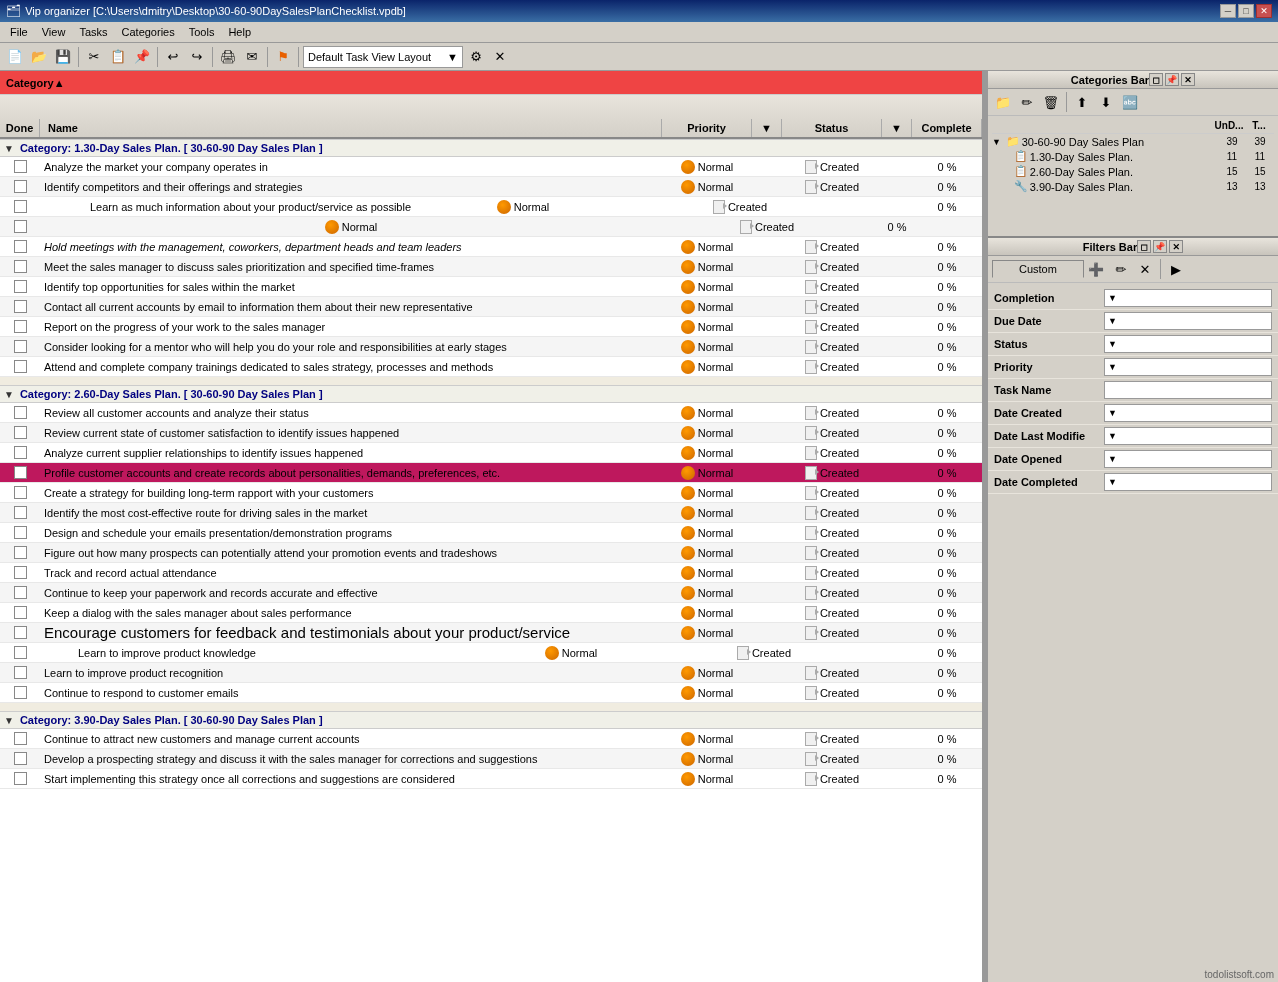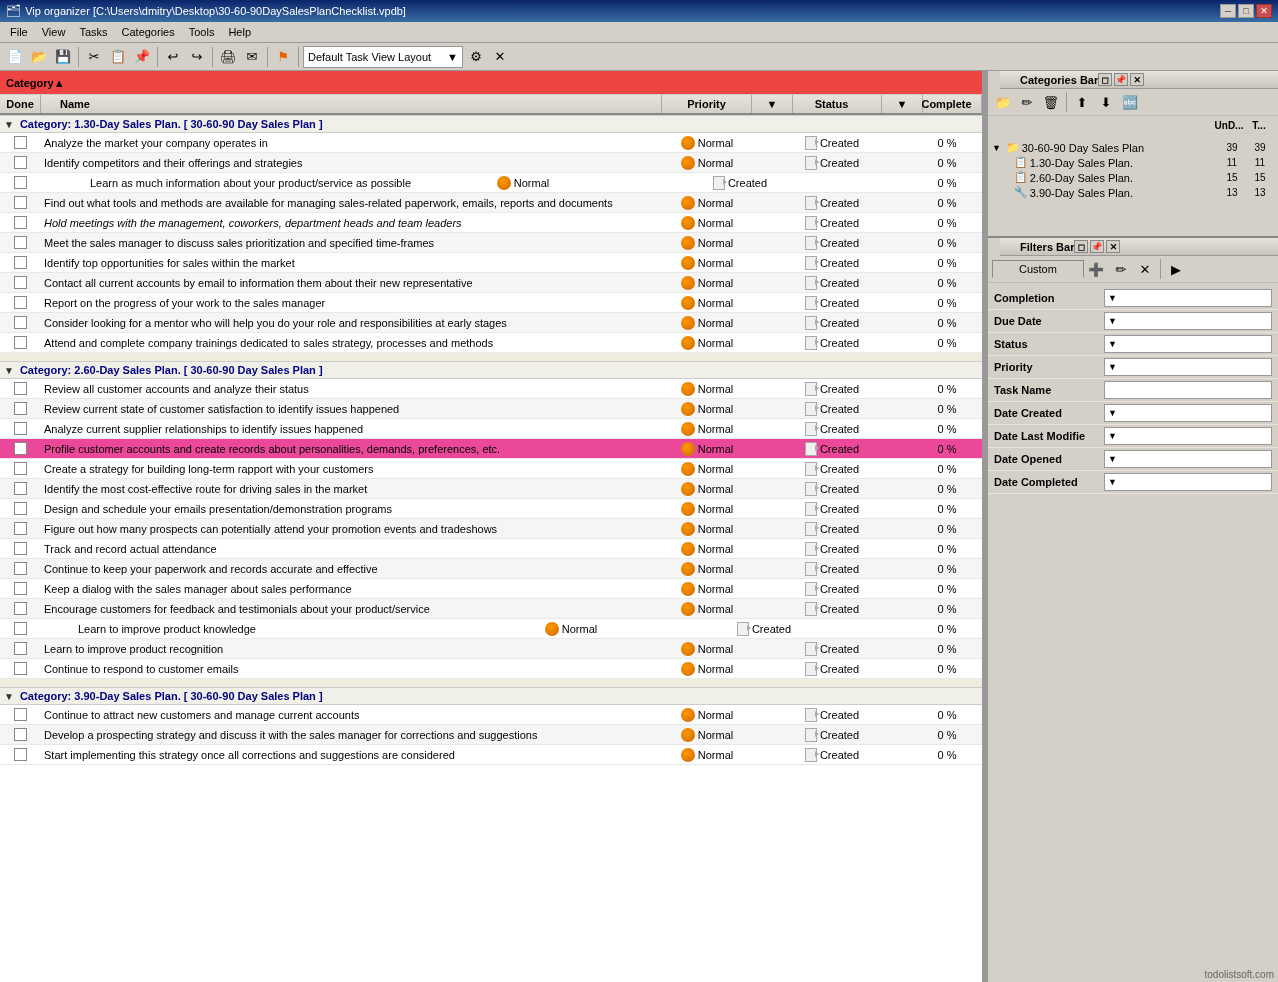--- a/index.html
+++ b/index.html
@@ -90,21 +90,21 @@
     }
 
     
     .table-header {
       display: grid;
       grid-template-columns: 40px 1fr 90px 30px 100px 30px 70px;
       background: linear-gradient(to bottom, #e8e4dc, #d4d0c8);
       border-bottom: 2px solid #888;
       font-size: 11px; font-weight: bold;
     }
-    .th { padding: 3px 20px; border-right: 1px solid #aaa; display: flex; align-items: center; justify-content: center; }
+    .th { padding: 3px 8px; border-right: 1px solid #aaa; display: flex; align-items: center; justify-content: center; margin-top: 24px; }
     .th.name-col { justify-content: flex-start; }
 
     
     .task-list-scroll {
       overflow-y: auto;
       flex: 1;
       background: white;
     }
 
     
@@ -179,23 +179,23 @@
 
     
     .categories-bar {
       flex: 0 0 auto;
       background: #d4d0c8;
       border-bottom: 2px solid #888;
     }
     .panel-title-bar {
       background: linear-gradient(to bottom, #e8e4dc, #c8c4bc);
       border-bottom: 1px solid #999;
-      padding: 2px 20px;
-      display: flex; align-items: center; justify-content: flex-start;
-      font-size: 11px; font-weight: bold; margin-left: 12px;
+      padding: 2px 2px;
+      display: flex; align-items: center; justify-content: center;
+      font-size: 11px; font-weight: bold;
     }
     .panel-title-controls { display: flex; gap: 2px; }
     .panel-ctrl-btn {
       width: 14px; height: 13px;
       background: #d4d0c8;
       border: 1px solid #888;
       font-size: 9px;
       display: flex; align-items: center; justify-content: center;
       cursor: pointer;
     }
@@ -208,21 +208,21 @@
     }
     .cat-tree {
       padding: 4px;
       font-size: 11px;
       min-height: 120px;
     }
     .cat-tree-header {
       display: flex; justify-content: flex-end;
       font-size: 10px; font-weight: bold;
       border-bottom: 1px solid #ccc;
-      padding-bottom: 2px; margin-bottom: 6px;
+      padding-bottom: 2px; margin-bottom: 0;
     }
     .cat-tree-header span { width: 30px; text-align: center; }
 
     
     .filters-bar {
       flex: 1;
       background: #d4d0c8;
       display: flex; flex-direction: column;
     }
     .filter-toolbar {
@@ -405,23 +405,20 @@
       </div>
       <div class="td"></div>
       <div class="td">
         <span class="complete-text">0 %</span>
       </div>
     </div>
         <div class="task-row" style="background: rgb(245, 245, 245);">
       <div class="td">
         <div class="task-checkbox"></div>
       </div>
-      <div class="td name-col">
-        <span style="font-size:11px;">Find out what tools and methods are available for managing sales-related paperwork, emails, reports and documents</span>
-      </div>
       <div class="td">
         <span class="priority-icon"></span>
         <span class="priority-text">Normal</span>
       </div>
       <div class="td"></div>
       <div class="td">
         <span class="status-icon"></span>
         <span class="status-text">Created</span>
       </div>
       <div class="td"></div>
@@ -637,21 +634,21 @@
       <div class="td"></div>
       <div class="td">
         <span class="status-icon"></span>
         <span class="status-text">Created</span>
       </div>
       <div class="td"></div>
       <div class="td">
         <span class="complete-text">0 %</span>
       </div>
     </div>
-        <div class="task-row" style="background: #ec4899; text-align: right;">
+        <div class="task-row" style="background: #be185d; text-align: right;">
       <div class="td">
         <div class="task-checkbox"></div>
       </div>
       <div class="td name-col">
         <span style="font-size:11px;">Profile customer accounts and create records about personalities, demands, preferences, etc.</span>
       </div>
       <div class="td">
         <span class="priority-icon"></span>
         <span class="priority-text">Normal</span>
       </div>
@@ -810,21 +807,21 @@
       <div class="td"></div>
       <div class="td">
         <span class="complete-text">0 %</span>
       </div>
     </div>
         <div class="task-row" style="background: rgb(245, 245, 245);">
       <div class="td">
         <div class="task-checkbox"></div>
       </div>
       <div class="td name-col">
-        <span style="font-size:11px;">Encourage customers for feedback and testimonials about your product/service</span>
+        <span style="font-size:15px;">Encourage customers for feedback and testimonials about your product/service</span>
       </div>
       <div class="td">
         <span class="priority-icon"></span>
         <span class="priority-text">Normal</span>
       </div>
       <div class="td"></div>
       <div class="td">
         <span class="status-icon"></span>
         <span class="status-text">Created</span>
       </div>

